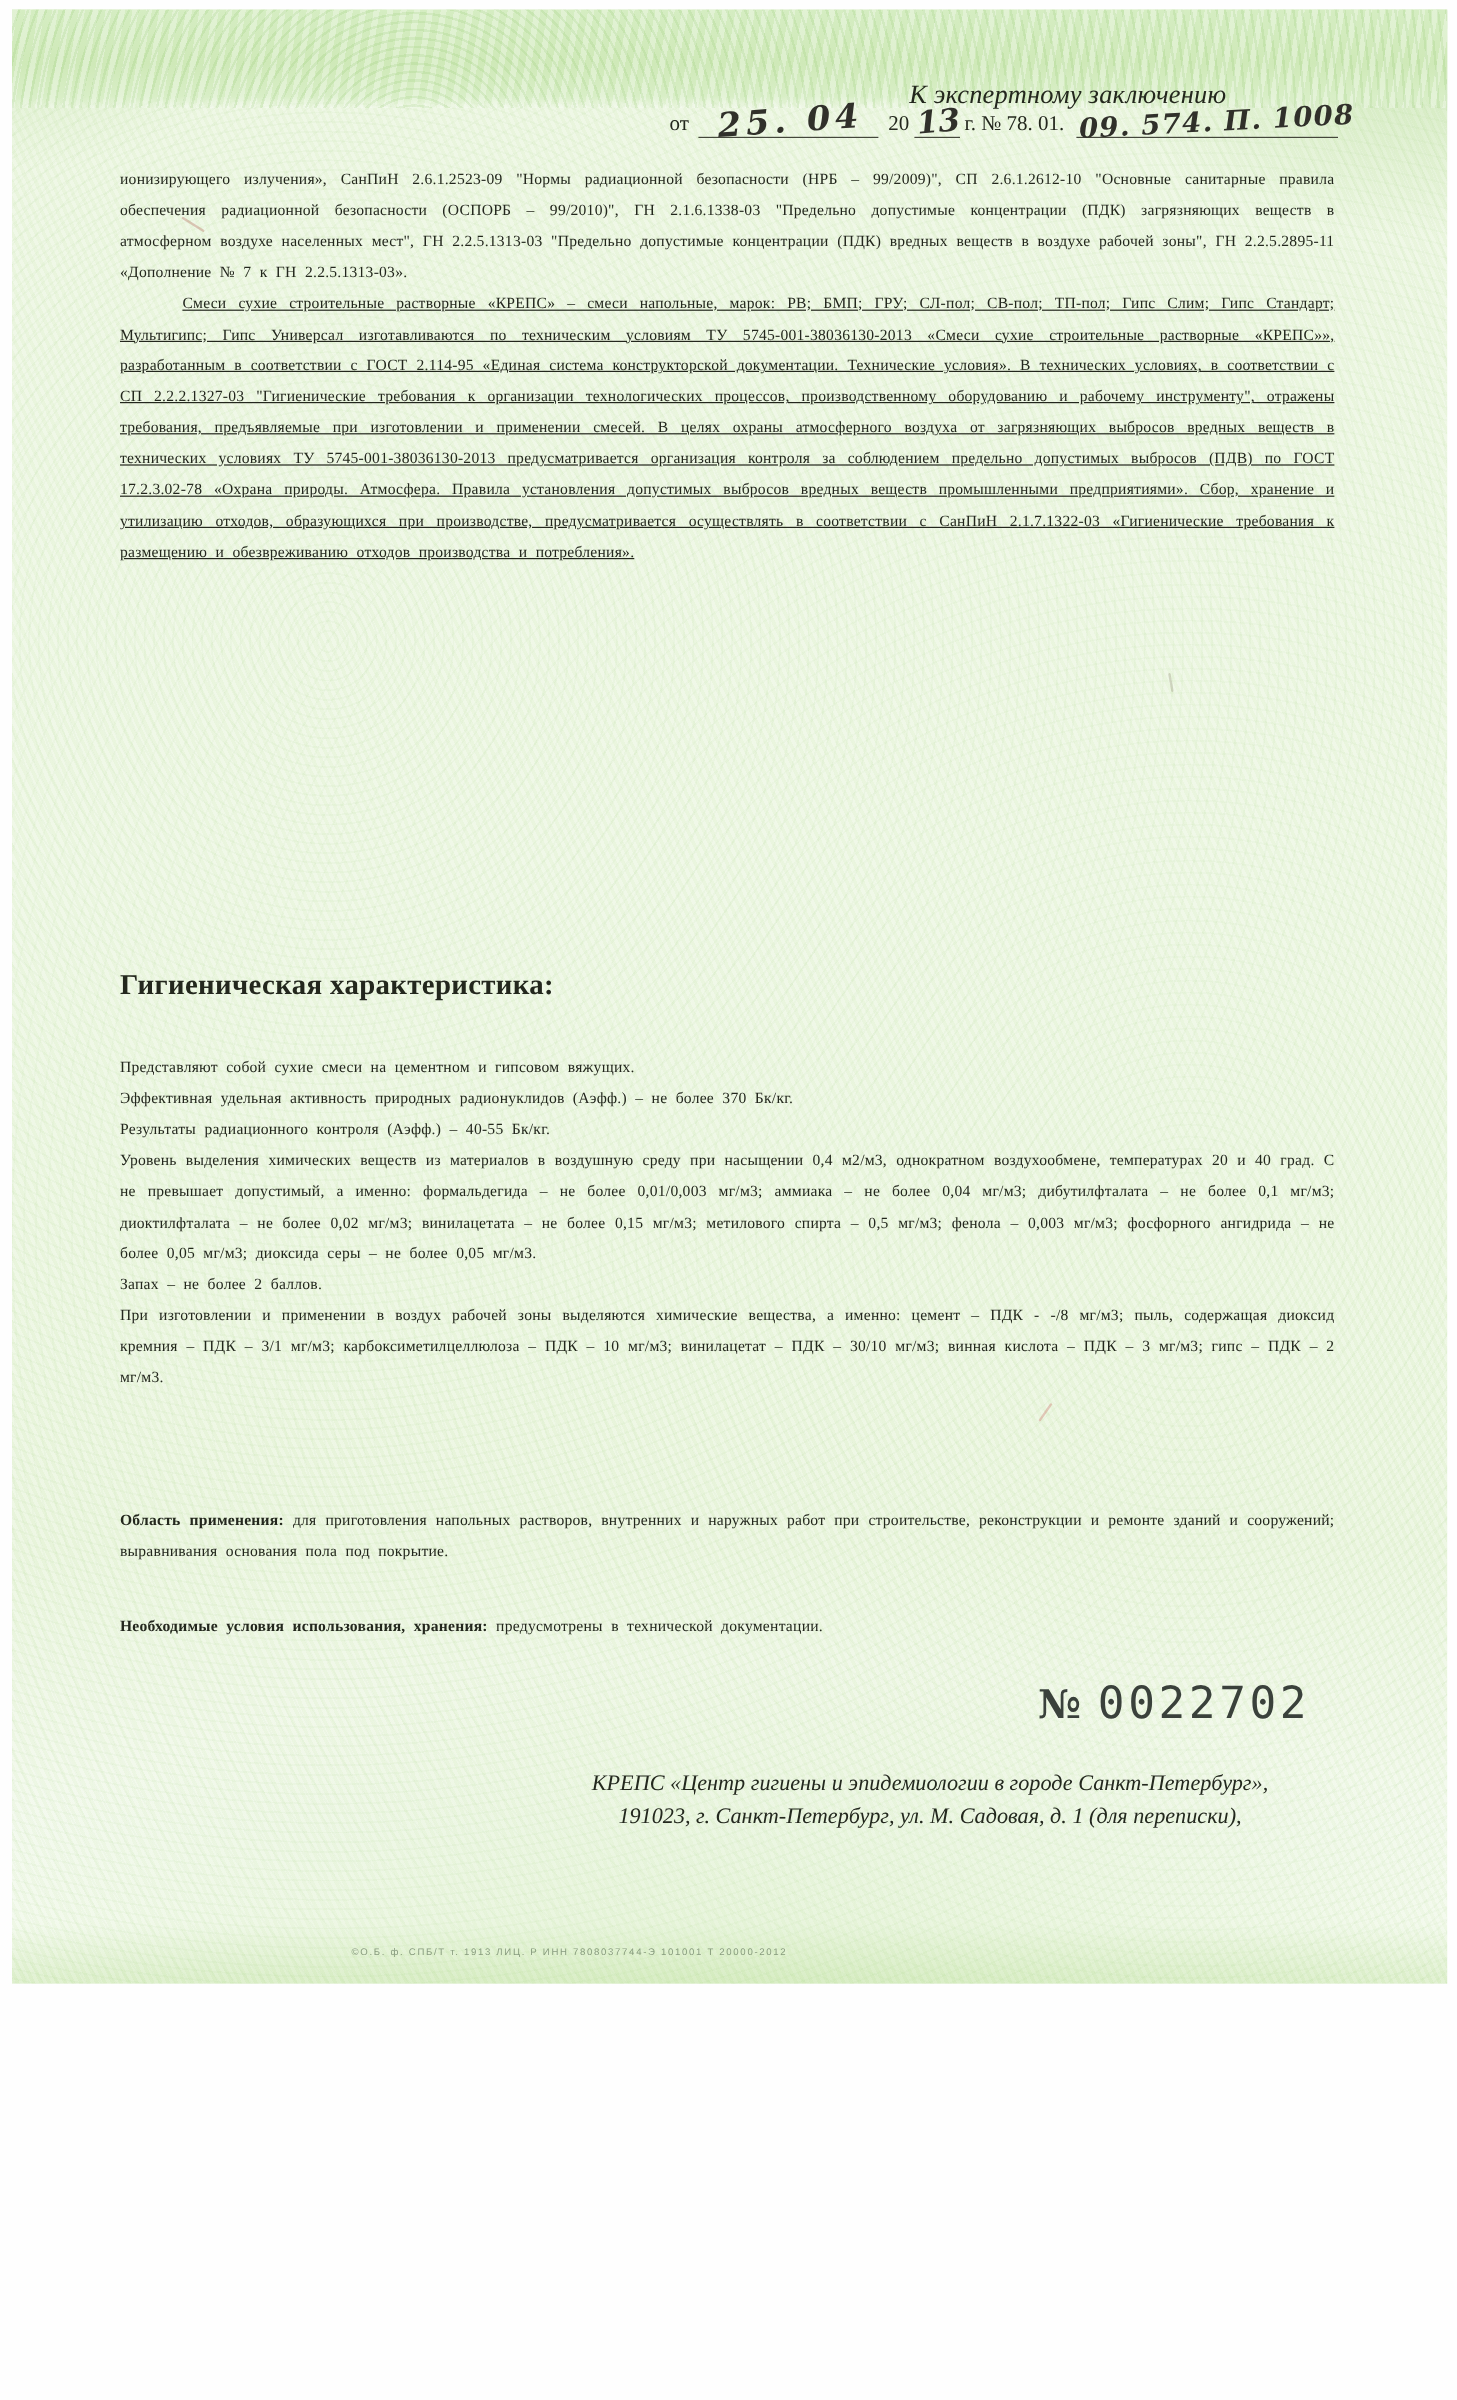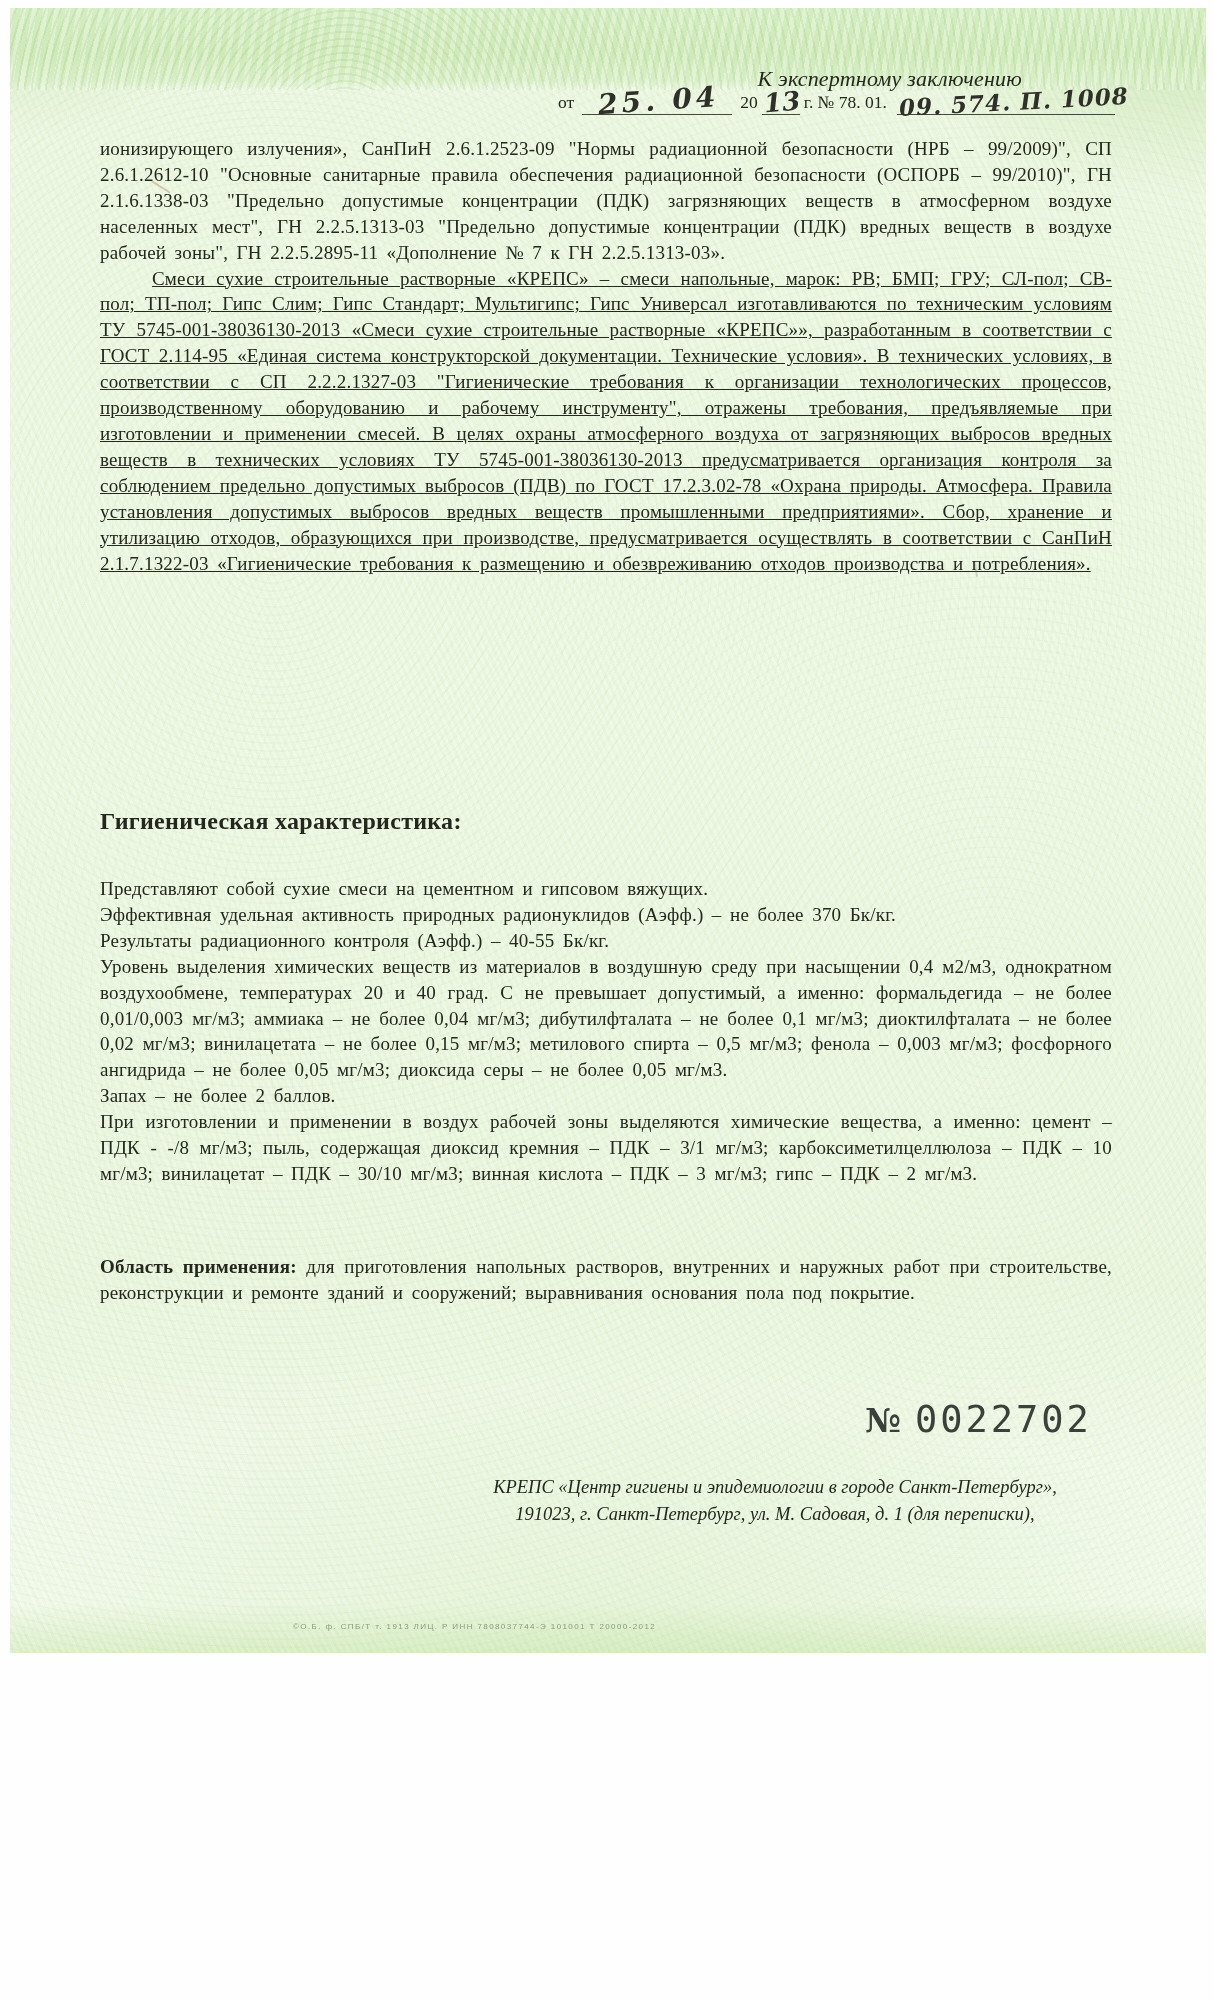--- a/index.html
+++ b/index.html
@@ -65,21 +65,21 @@
   .hw-date { left: 16px; font-size: 28px; letter-spacing: 4px; transform: rotate(-4deg); }
   .hw-year { left: 2px;  font-size: 26px; transform: rotate(-5deg); }
   .hw-num  { left: 2px;  font-size: 23px; letter-spacing: 1px; transform: rotate(-3deg); bottom: -1px; }
   .printed { padding: 0 2px; }
 
   
   .main-text {
     position: absolute; left: 90px; top: 128px; width: 1012px;
   }
   .main-text p, .hygiene p, .terms p {
-    margin: 0; font-size: 19px; line-height: 25.9px;
+    margin: 0; font-size: 13px; line-height: 25.9px;
     text-align: justify; letter-spacing: 0.2px; word-spacing: 3.5px;
   }
   .indent { text-indent: 52px; text-decoration: underline; }
 
   .section-heading {
     position: absolute; left: 90px; top: 800px; width: 1012px;
     margin: 0; text-align: left;
     font-size: 24px; font-weight: bold; letter-spacing: 0.3px;
   }
 
@@ -157,20 +157,23 @@
       <p>Результаты радиационного контроля (Аэфф.) – 40-55 Бк/кг.</p>
       <p>Уровень выделения химических веществ из материалов в воздушную среду при насыщении 0,4 м2/м3, однократном воздухообмене, температурах 20 и 40 град. С не превышает допустимый, а именно: формальдегида – не более 0,01/0,003 мг/м3; аммиака – не более 0,04 мг/м3; дибутилфталата – не более 0,1 мг/м3; диоктилфталата – не более 0,02 мг/м3; винилацетата – не более 0,15 мг/м3; метилового спирта – 0,5 мг/м3; фенола – 0,003 мг/м3; фосфорного ангидрида – не более 0,05 мг/м3; диоксида серы – не более 0,05 мг/м3.</p>
       <p>Запах – не более 2 баллов.</p>
       <p>При изготовлении и применении в воздух рабочей зоны выделяются химические вещества, а именно: цемент – ПДК - -/8 мг/м3; пыль, содержащая диоксид кремния – ПДК – 3/1 мг/м3; карбоксиметилцеллюлоза – ПДК – 10 мг/м3; винилацетат – ПДК – 30/10 мг/м3; винная кислота – ПДК – 3 мг/м3; гипс – ПДК – 2 мг/м3.</p>
     </div>
 
     <div class="app-block terms">
       <p><span class="lead">Область применения:</span><span> для приготовления напольных растворов, внутренних и наружных работ при строительстве, реконструкции и ремонте зданий и сооружений; выравнивания основания пола под покрытие.</span></p>
     </div>
 
+    <div class="storage-block terms">
+      <p><span class="lead">Необходимые условия использования, хранения:</span><span> предусмотрены в технической документации.</span></p>
+    </div>
 
     <div class="serial">
       <span class="serial-prefix">№</span><span class="serial-digits">0022702</span>
     </div>
 
     <div class="footer">
       <div>КРЕПС «Центр гигиены и эпидемиологии в городе Санкт-Петербург»,</div>
       <div>191023, г. Санкт-Петербург, ул. М. Садовая, д. 1 (для переписки),</div>
     </div>
 

